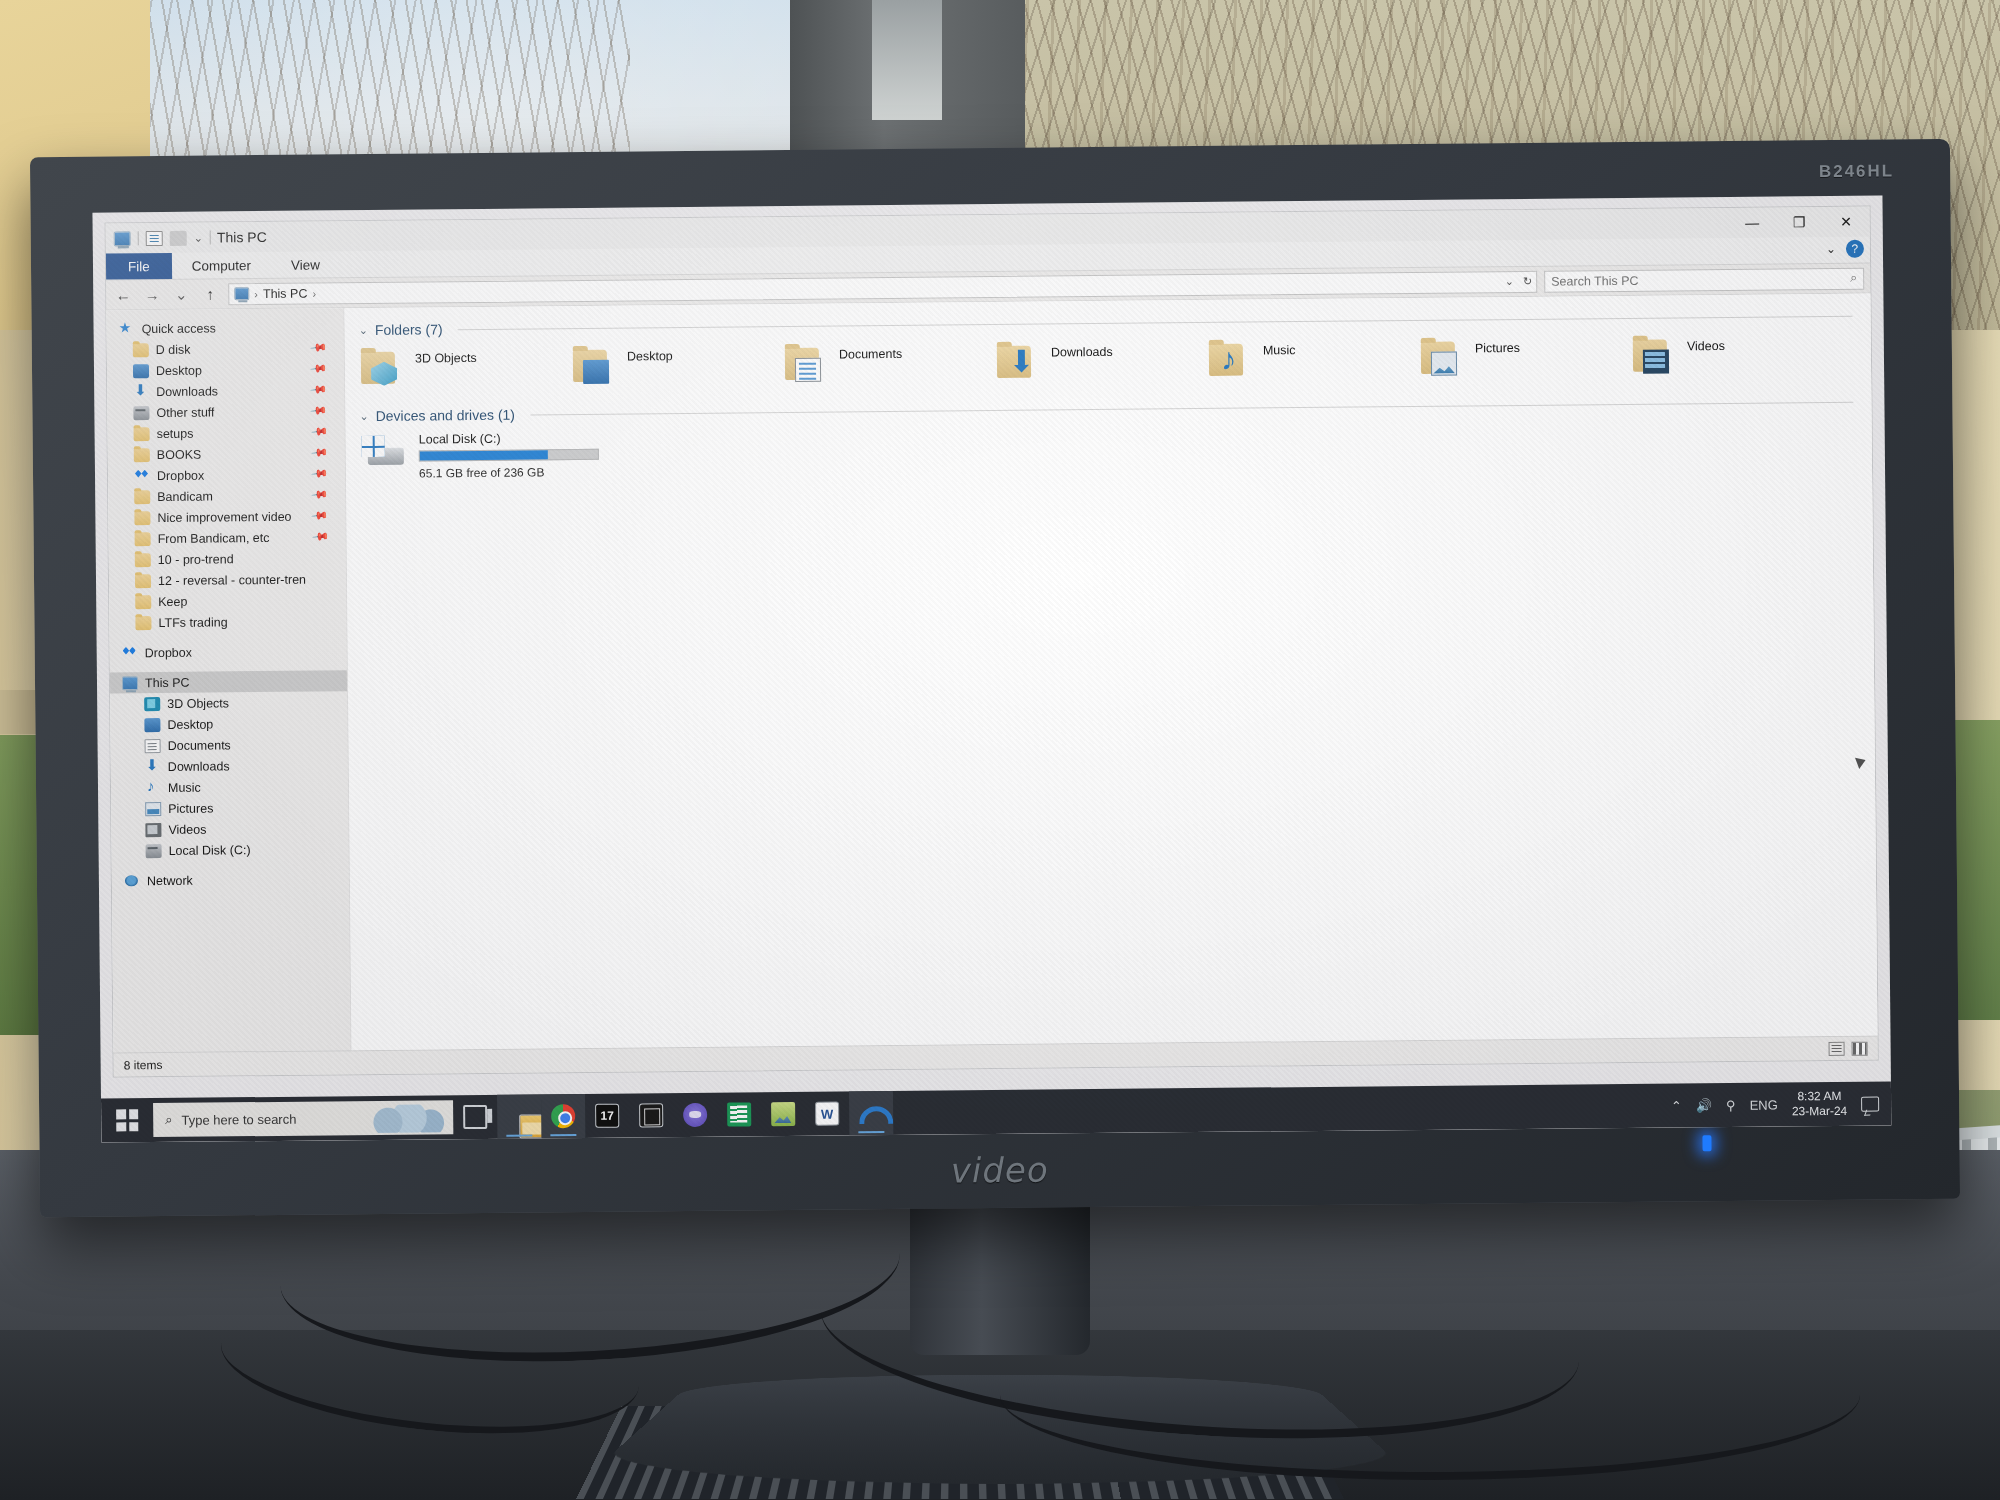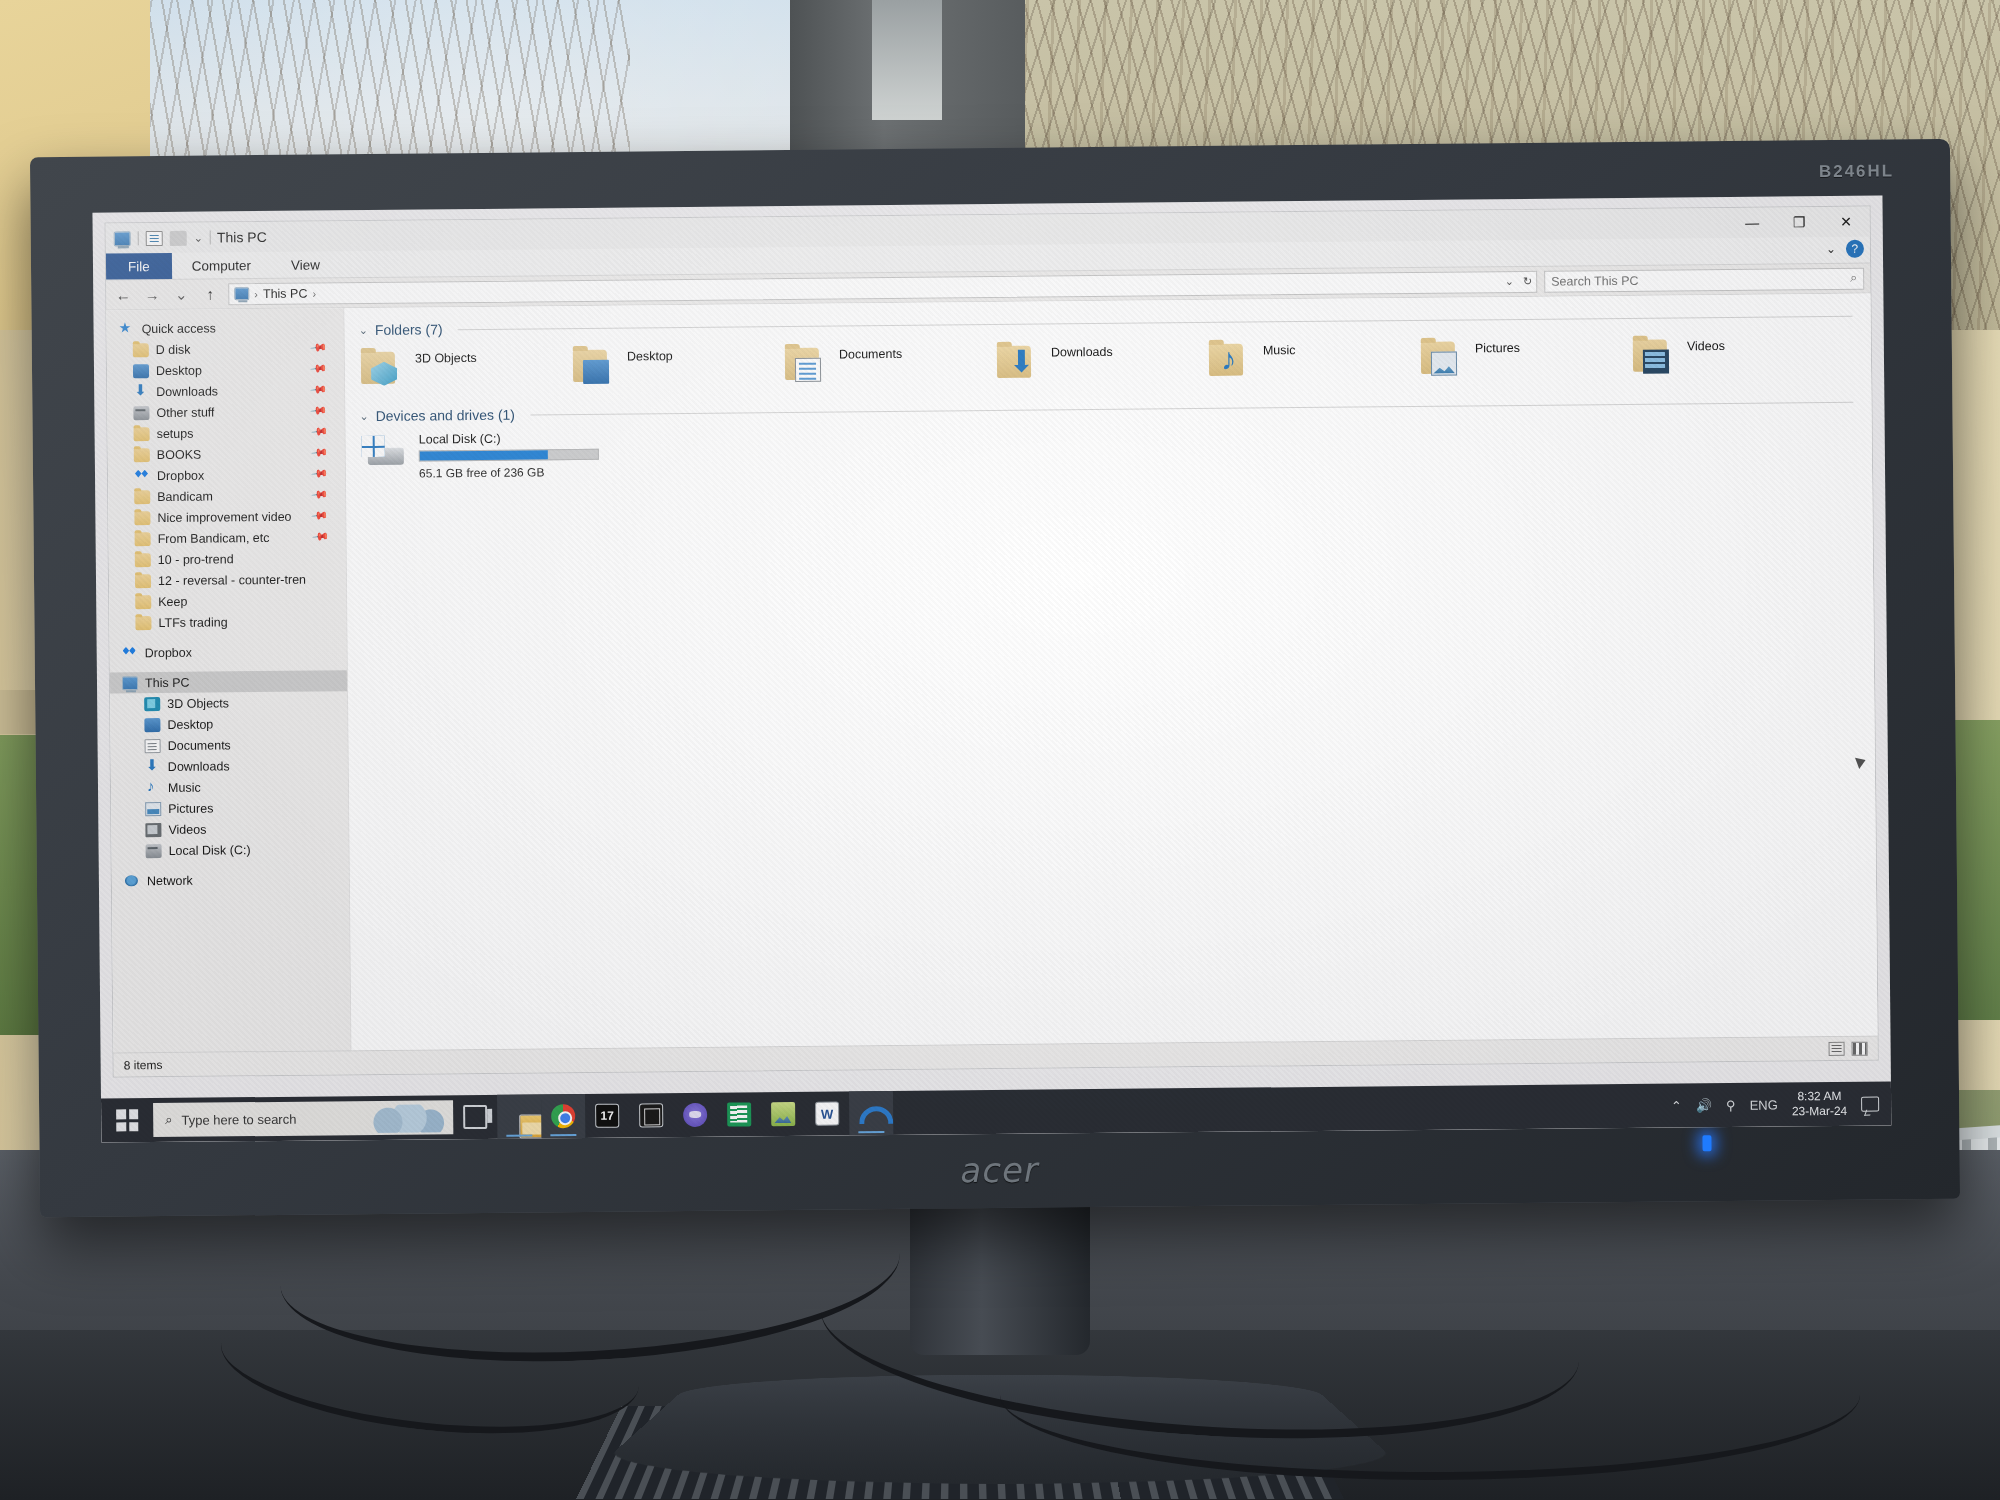--- a/index.html
+++ b/index.html
@@ -439,21 +439,21 @@
   <div class="stand-base"></div>
   <div class="stand-neck"></div>
 
   <div class="cable c1"></div>
   <div class="cable c2"></div>
   <div class="cable c3"></div>
   <div class="cable c4"></div>
 
   <div class="monitor">
     <div class="bezel-model">B246HL</div>
-    <div class="acer-logo">acer</div>
+    <div class="acer-logo">video</div>
     <div class="power-led"></div>
 
     <div class="screen">
 
       <div class="explorer">
 
         <div class="titlebar">
           <div class="qat">
             <span class="qat-ico ico-pc"></span>
             <span class="ico-sep"></span>

